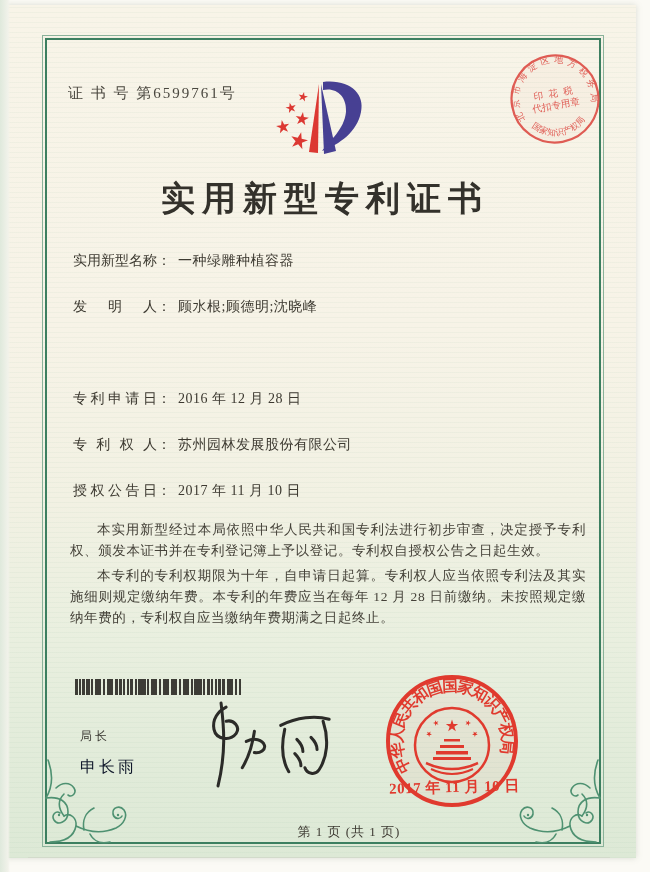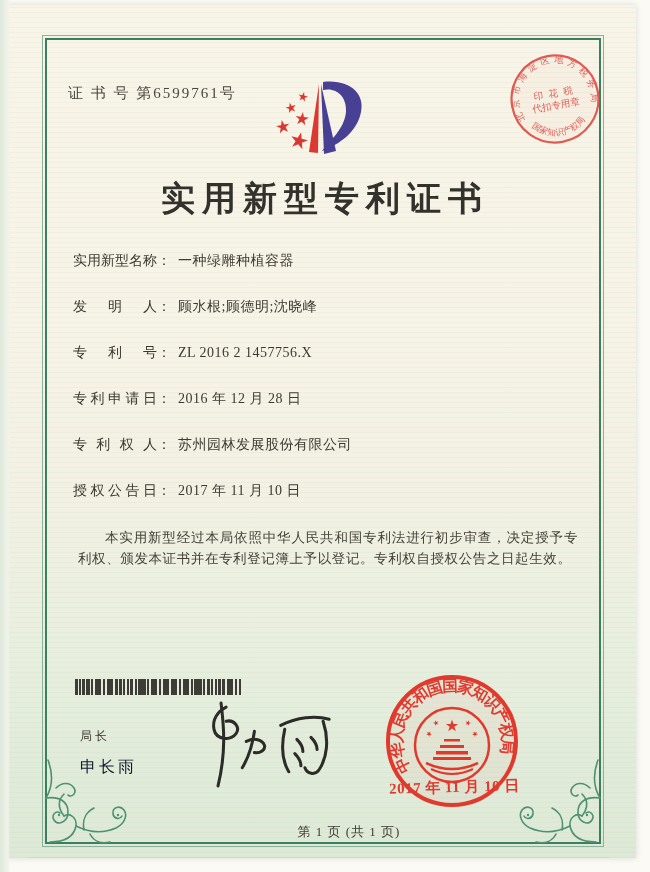--- a/index.html
+++ b/index.html
@@ -36,21 +36,21 @@
   .tax-stamp{position:absolute;left:507px;top:51px;width:96px;height:96px;transform:rotate(-10deg);opacity:.92;}
   .field-row{position:absolute;left:73px;font-size:14px;color:#3c3930;white-space:nowrap;}
   .flabel{display:inline-block;width:84px;text-align:justify;text-align-last:justify;}
   .fcolon{display:inline-block;margin-right:7px;}
   .fvalue{letter-spacing:0.5px;}
   .paragraphs{
     position:absolute;left:66px;top:515px;width:524px;
     font-size:13.5px;line-height:21px;letter-spacing:0.6px;color:#454239;
     text-align:justify;
   }
-  .paragraphs p{margin:12px;text-indent:2em;}
+  .paragraphs p{margin:4px;text-indent:2em;}
   .barcode{
     position:absolute;left:75px;top:679px;width:166px;height:16px;
     background:
       repeating-linear-gradient(90deg,#26241f 0 2px,rgba(0,0,0,0) 2px 4px),
       repeating-linear-gradient(90deg,#26241f 0 1px,rgba(0,0,0,0) 1px 7px),
       repeating-linear-gradient(90deg,#26241f 0 3px,rgba(0,0,0,0) 3px 11px);
     opacity:.88;
   }
   .director-title{position:absolute;left:80px;top:728px;font-size:12px;letter-spacing:3px;color:#3a3832;font-family:"Liberation Sans","DejaVu Sans",sans-serif;}
   .director-name{position:absolute;left:80px;top:757px;font-size:16px;letter-spacing:3px;color:#0f172a;font-family:"Liberation Sans","DejaVu Sans",sans-serif;}
@@ -144,35 +144,33 @@
   </svg>
 
   <div class="title">实用新型专利证书</div>
 
   <div class="field-row" style="top:252px">
     <span class="flabel">实用新型名称</span><span class="fcolon">：</span><span class="fvalue">一种绿雕种植容器</span>
   </div>
   <div class="field-row" style="top:298px">
     <span class="flabel">发明人</span><span class="fcolon">：</span><span class="fvalue">顾水根;顾德明;沈晓峰</span>
   </div>
-  <div class="field-row" style="top:344px">
-    <span class="flabel">专利号</span><span class="fcolon">：</span><span class="fvalue">ZL 2016 2 1457756.X</span>
-  </div>
   <div class="field-row" style="top:390px">
     <span class="flabel">专利申请日</span><span class="fcolon">：</span><span class="fvalue">2016 年 12 月 28 日</span>
   </div>
   <div class="field-row" style="top:436px">
     <span class="flabel">专利权人</span><span class="fcolon">：</span><span class="fvalue">苏州园林发展股份有限公司</span>
   </div>
   <div class="field-row" style="top:482px">
     <span class="flabel">授权公告日</span><span class="fcolon">：</span><span class="fvalue">2017 年 11 月 10 日</span>
   </div>
 
   <div class="paragraphs">
     <p>本实用新型经过本局依照中华人民共和国专利法进行初步审查，决定授予专利权、颁发本证书并在专利登记簿上予以登记。专利权自授权公告之日起生效。</p>
+    <p>本专利的专利权期限为十年，自申请日起算。专利权人应当依照专利法及其实施细则规定缴纳年费。本专利的年费应当在每年 12 月 28 日前缴纳。未按照规定缴纳年费的，专利权自应当缴纳年费期满之日起终止。</p>
   </div>
 
   <div class="barcode"></div>
 
   <div class="director-title">局长</div>
   <div class="director-name">申长雨</div>
 
   <svg class="signature" viewBox="0 0 150 95">
     <g fill="none" stroke="#2b2b28" stroke-width="3" stroke-linecap="round" stroke-linejoin="round">
       <path d="M38,10 C30,14 24,22 26,32 C28,42 42,44 48,36 C52,30 46,22 38,24"></path>

